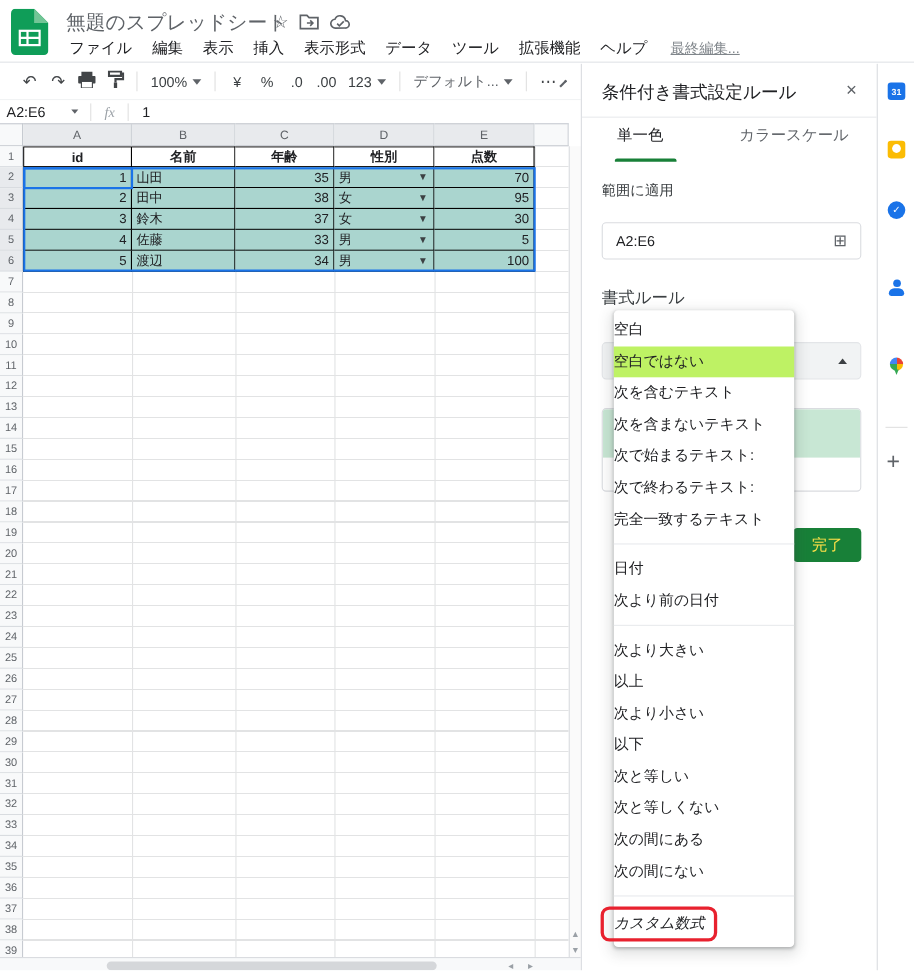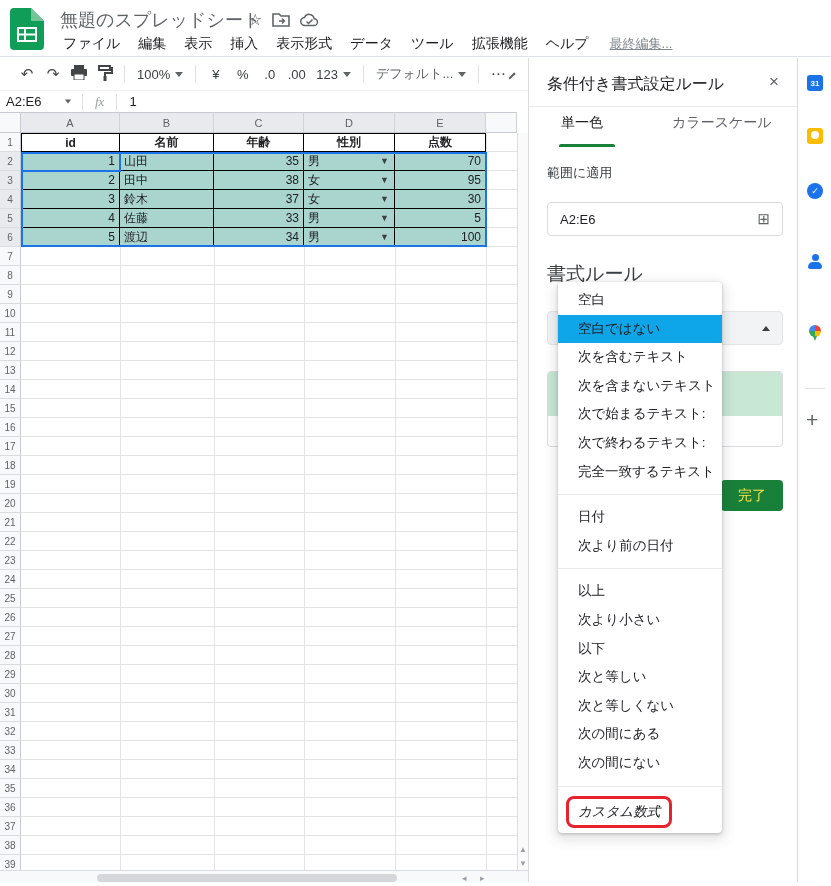--- a/index.html
+++ b/index.html
@@ -82,32 +82,32 @@
   .p-title{position:absolute;left:18px;top:16px;font-size:16px;color:var(--txt);}
   .p-close{position:absolute;right:18px;top:14px;font-size:17px;color:var(--gray);}
   .p-div{position:absolute;left:0;top:48px;width:100%;height:1px;background:#e8eaed;}
   .p-tab{position:absolute;top:56px;font-size:14px;}
   .tab1{left:32px;color:var(--txt);}
   .tab2{left:143px;color:var(--gray);}
   .tab-underline{position:absolute;left:30px;top:86px;width:56px;height:3px;background:var(--accent_green,#188038);border-radius:2px 2px 0 0;}
   .p-label1{position:absolute;left:18px;top:106px;font-size:13px;color:#3c4043;}
   .range-box{position:absolute;left:18px;top:144px;width:236px;height:34px;border:1px solid var(--line);border-radius:4px;display:flex;align-items:center;justify-content:space-between;padding:0 12px;font-size:13px;color:var(--txt);}
   .range-grid-ic{color:var(--gray);font-size:15px;}
-  .p-label2{position:absolute;left:18px;top:203px;font-size:19px;color:#3c4043;}
+  .p-label2{position:absolute;left:18px;top:203px;font-size:15px;color:#3c4043;}
   .cond-select{position:absolute;left:18px;top:253px;width:236px;height:34px;background:#f1f3f4;border:1px solid #e3e5e8;border-radius:4px;display:flex;align-items:center;justify-content:flex-end;padding-right:12px;}
   .tri-up{width:0;height:0;border-left:4px solid transparent;border-right:4px solid transparent;border-bottom:5px solid #3c4043;}
   .preview-box{position:absolute;left:18px;top:313px;width:236px;height:76px;border:1px solid var(--line);border-radius:4px;overflow:hidden;background:#fff;}
   .preview-green{width:100%;height:44px;background:var(--preview_green,#c8e7d4);}
   .done-btn{position:absolute;left:192px;top:422px;width:62px;height:31px;background:var(--accent_green,#188038);border-radius:4px;color:#fde047;font-size:14px;display:flex;align-items:center;justify-content:center;}
 
   
   .cmenu{position:absolute;left:558px;top:282px;width:164px;background:#fff;border-radius:4px;padding:4px 0;z-index:30;
     box-shadow:0 1px 3px rgba(60,64,67,.3),0 4px 12px 3px rgba(60,64,67,.15);}
-  .cmenu-item{height:28.6px;line-height:28.6px;padding-left:20px;font-size:13.5px;color:var(--txt);white-space:nowrap;overflow:visible;}
-  .cmenu-item.hl{background:#0ea5e9;}
+  .cmenu-item{height:28.6px;line-height:28.6px;font-size:13.5px;color:var(--txt);white-space:nowrap;overflow:visible;}
+  .cmenu-item.hl{background:#bef264;}
   .cmenu-divider{border-top:1px solid #e8eaed;margin:8px 0;}
   .cmenu-item.annot{height:34px;line-height:34px;}
   .annot-box{display:inline-block;border:3px solid var(--annotation_red,#e8212e);border-radius:8px;padding:1px 9px;margin-left:-12px;line-height:24px;font-style:italic;}
 
   
   .rightbar{position:absolute;left:797px;top:58px;width:34px;height:828px;background:#fff;border-left:1px solid var(--line);}
   .rail-ic{position:absolute;left:9px;width:16px;height:16px;}
   .ic-calendar{background:#1a73e8;border-radius:3px;color:#fff;font-size:8px;font-weight:bold;display:flex;align-items:center;justify-content:center;}
   .ic-keep{background:#fbbc04;border-radius:3px;position:relative;}
   .ic-keep:after{content:"";position:absolute;left:4px;top:3px;width:8px;height:8px;border-radius:50%;background:#fff;}
@@ -373,20 +373,21 @@
       <div class="cmenu-item hl">空白ではない</div>
       <div class="cmenu-item">次を含むテキスト</div>
       <div class="cmenu-item">次を含まないテキスト</div>
       <div class="cmenu-item">次で始まるテキスト:</div>
       <div class="cmenu-item">次で終わるテキスト:</div>
       <div class="cmenu-item">完全一致するテキスト</div>
       <div class="cmenu-divider"></div>
       <div class="cmenu-item">日付</div>
       <div class="cmenu-item">次より前の日付</div>
       <div class="cmenu-divider"></div>
+      <div class="cmenu-item">次より大きい</div>
       <div class="cmenu-item">以上</div>
       <div class="cmenu-item">次より小さい</div>
       <div class="cmenu-item">以下</div>
       <div class="cmenu-item">次と等しい</div>
       <div class="cmenu-item">次と等しくない</div>
       <div class="cmenu-item">次の間にある</div>
       <div class="cmenu-item">次の間にない</div>
       <div class="cmenu-divider"></div>
       <div class="cmenu-item annot"><span class="annot-box">カスタム数式</span></div>
     </div>

